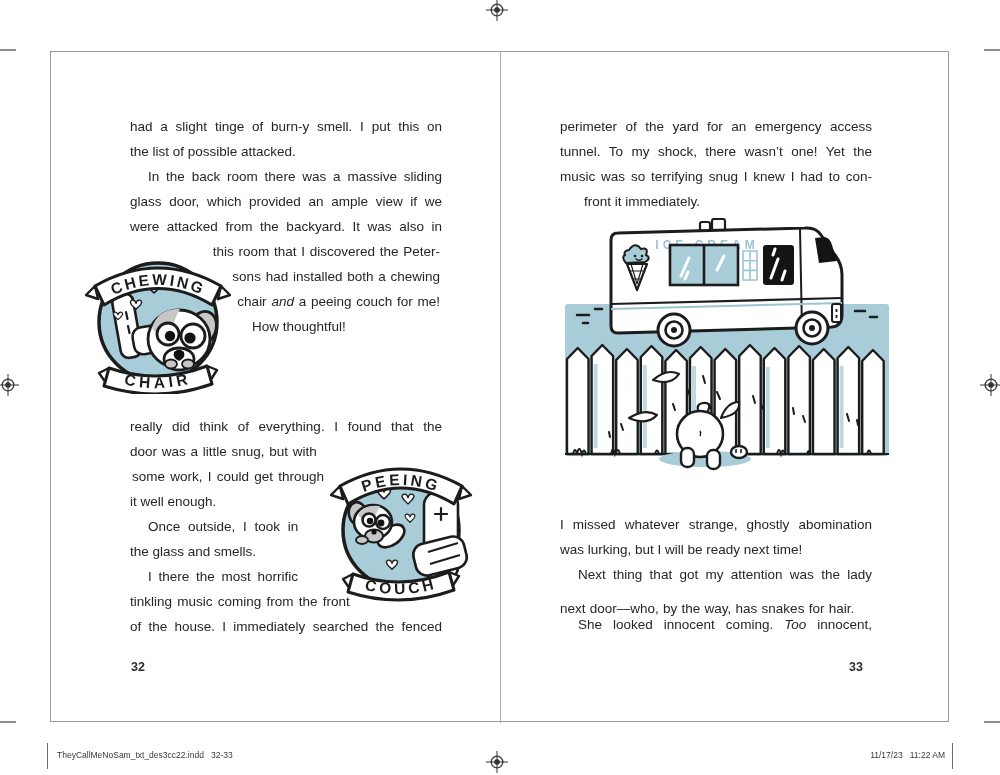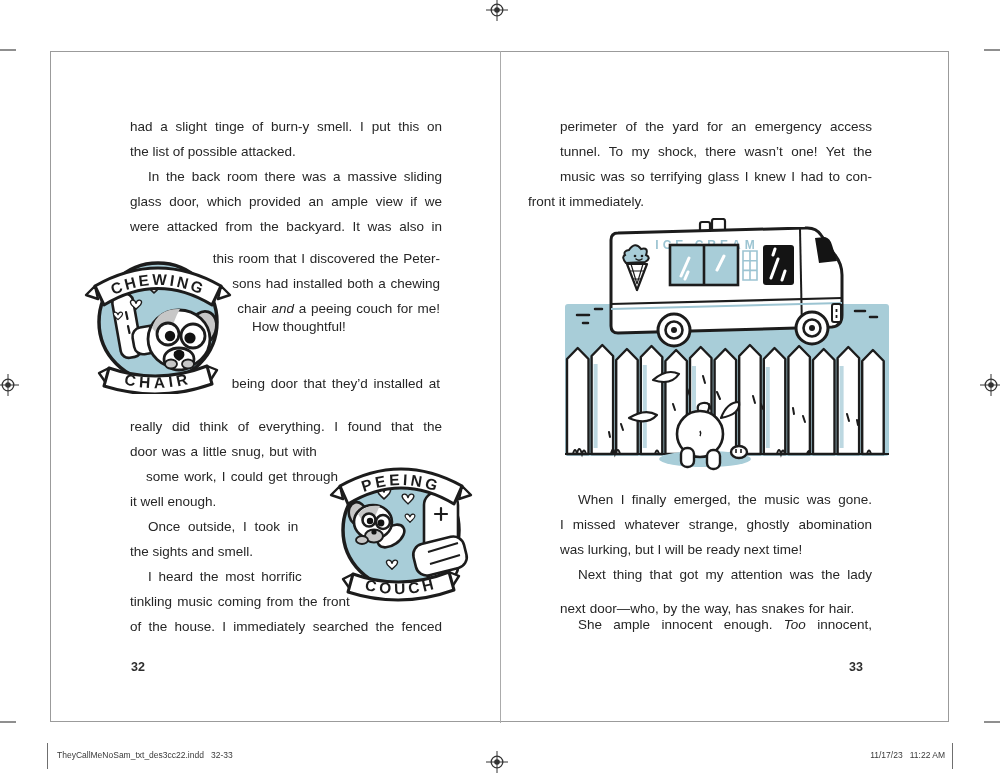--- a/index.html
+++ b/index.html
@@ -8,21 +8,21 @@
   .spread{position:absolute;left:50px;top:51px;width:899px;height:671px;
           border:1px solid #9b9b9b;background:#ffffff;box-sizing:border-box;}
   .fold{position:absolute;left:500px;top:51px;width:1px;height:672px;background:#ababab;}
   .cropmark-h{position:absolute;width:16px;height:2px;background:#8f8f8f;}
   .cropmark-v{position:absolute;width:1px;height:26px;background:#6f6f6f;}
   .regmark{position:absolute;width:22px;height:22px;}
   .line{position:absolute;font-family:Liberation Sans, sans-serif;
         font-size:13.5px;line-height:25px;color:#262626;}
   .j{text-align:justify;text-align-last:justify;}
   .nw{white-space:nowrap;}
-  .ra{text-align:right;white-space:nowrap;margin-top:7px;}
+  .ra{text-align:right;white-space:nowrap;}
   .pagenum{position:absolute;font-family:"Liberation Sans",sans-serif;font-size:12.5px;
            font-weight:600;color:#2e2e2e;}
   .slug{position:absolute;font-family:"Liberation Sans",sans-serif;font-size:8.5px;
         color:#3a3a3a;white-space:pre;}
   .ill{position:absolute;}
   em{font-style:italic;}
 </style>
 </head>
 <body>
 
@@ -65,28 +65,27 @@
 
   <div class="line j" style="top:114px;left:130px;width:312px">had a slight tinge of burn-y smell. I put this on</div>
   <div class="line nw" style="top:139px;left:130px">the list of possible attacked.</div>
   <div class="line j" style="top:164px;left:148px;width:294px">In the back room there was a massive sliding</div>
   <div class="line j" style="top:189px;left:130px;width:312px">glass door, which provided an ample view if we</div>
   <div class="line j" style="top:214px;left:130px;width:312px">were attacked from the backyard. It was also in</div>
   <div class="line ra" style="top:239px;right:560px;word-spacing:1px">this room that I discovered the Peter-</div>
   <div class="line ra" style="top:264px;right:560px;word-spacing:1px">sons had installed both a chewing</div>
   <div class="line ra" style="top:289px;right:560px;word-spacing:1px"><span>chair </span><em>and</em><span> a peeing couch for me!</span></div>
   <div class="line nw" style="top:314px;left:252px">How thoughtful!</div>
-  <div class="line ra" style="top:364px;right:560px;word-spacing:2px">being door that they’d installed at</div>
   <div class="line nw" style="top:439px;left:130px;word-spacing:1px">door was a little snug, but with</div>
   <div class="line j" style="top:414px;left:130px;width:312px">really did think of everything. I found that the</div>
-  <div class="line nw" style="top:464px;left:146px;word-spacing:1.5px">some work, I could get through</div>
+  <div class="line nw" style="top:464px;left:132px;word-spacing:1.5px">some work, I could get through</div>
   <div class="line nw" style="top:489px;left:130px">it well enough.</div>
   <div class="line nw" style="top:514px;left:148px;word-spacing:4px">Once outside, I took in</div>
-  <div class="line nw" style="top:539px;left:130px">the sights and smell.</div>
-  <div class="line nw" style="top:564px;left:148px;word-spacing:3px">I heard the most horrific</div>
+  <div class="line nw" style="top:539px;left:130px">the glass and smells.</div>
+  <div class="line nw" style="top:564px;left:148px;word-spacing:3px">I there the most horrific</div>
   <div class="line nw" style="top:589px;left:130px;word-spacing:1.5px">tinkling music coming from the front</div>
   <div class="line j" style="top:614px;left:130px;width:312px">of the house. I immediately searched the fenced</div>
   <div class="pagenum" style="left:131px;top:660px">32</div>
 
   <svg class="ill" style="left:82px;top:242px" width="150" height="152" viewBox="0 0 150 152">
     <circle cx="76" cy="80" r="59" fill="#a8cdd8" stroke="#1c1c1c" stroke-width="3.5"></circle>
     <g transform="rotate(-10 56 92)" fill="#ffffff" stroke="#1c1c1c" stroke-width="2.6" stroke-linejoin="round">
       <rect x="36" y="50" width="21" height="64" rx="8"></rect>
       <rect x="50" y="86" width="36" height="27" rx="9"></rect>
     </g>
@@ -175,28 +174,27 @@
           <path id="pcBot" d="M22,145 Q73,164 124,143"></path>
         </defs>
       <text font-family="Liberation Sans, sans-serif" font-size="15.5" font-weight="bold" letter-spacing="3.5" fill="#1c1c1c">
         <textPath href="#pcBot" startOffset="50%" text-anchor="middle">COUCH</textPath>
       </text>
     </g>
   </svg>
 
   <div class="line j" style="top:114px;left:560px;width:312px">perimeter of the yard for an emergency access</div>
   <div class="line j" style="top:139px;left:560px;width:312px">tunnel. To my shock, there wasn’t one! Yet the</div>
-  <div class="line j" style="top:164px;left:560px;width:312px">music was so terrifying glass I knew I had to con-</div>
-  <div class="line nw" style="top:189px;left:528px">front it immediately.</div>
-  <div class="line j" style="top:487px;left:578px;width:294px">When I finally emerged, the music was gone.</div>
+  <div class="line j" style="top:164px;left:560px;width:312px">music was so terrifying snug I knew I had to con-</div>
+  <div class="line nw" style="top:189px;left:584px">front it immediately.</div>
   <div class="line j" style="top:512px;left:560px;width:312px">I missed whatever strange, ghostly abomination</div>
   <div class="line nw" style="top:537px;left:560px">was lurking, but I will be ready next time!</div>
   <div class="line j" style="top:562px;left:578px;width:294px">Next thing that got my attention was the lady</div>
   <div class="line nw" style="top:596px;left:560px;word-spacing:0.5px">next door—who, by the way, has snakes for hair.</div>
-  <div class="line j" style="top:612px;left:578px;width:294px"><span>She ample innocent enough. </span><em>Too</em><span> innocent,</span></div>
+  <div class="line j" style="top:612px;left:578px;width:294px"><span>She looked innocent coming. </span><em>Too</em><span> innocent,</span></div>
   <div class="pagenum" style="left:849px;top:660px">33</div>
 
   <svg class="ill" style="left:557px;top:218px" width="340" height="255" viewBox="0 0 340 255">
     <rect x="8" y="86" width="324" height="152" rx="3" fill="#a8cdd8"></rect>
     <path d="M20,97 h12 M38,91 h7 M26,105 h5 M298,93 h10 M313,99 h7" stroke="#1c1c1c" stroke-width="2.5" stroke-linecap="round"></path>
     <g>
       <rect x="143" y="4" width="10" height="10" rx="2" fill="#ffffff" stroke="#1c1c1c" stroke-width="2.2"></rect>
       <rect x="155" y="1" width="13" height="13" rx="2" fill="#ffffff" stroke="#1c1c1c" stroke-width="2.2"></rect>
       <path d="M54,22 Q54,15 61,15 L248,10 Q259,9 264,17 L278,37 Q285,46 285,57 L285,97 Q285,108 275,109 L61,115 Q54,115 54,108 Z" fill="#ffffff" stroke="#1c1c1c" stroke-width="3" stroke-linejoin="round"></path>
       <text x="150" y="31" text-anchor="middle" font-family="Liberation Sans, sans-serif" font-weight="bold" font-size="12" letter-spacing="4" fill="#9cc4d2">ICE CREAM</text>

